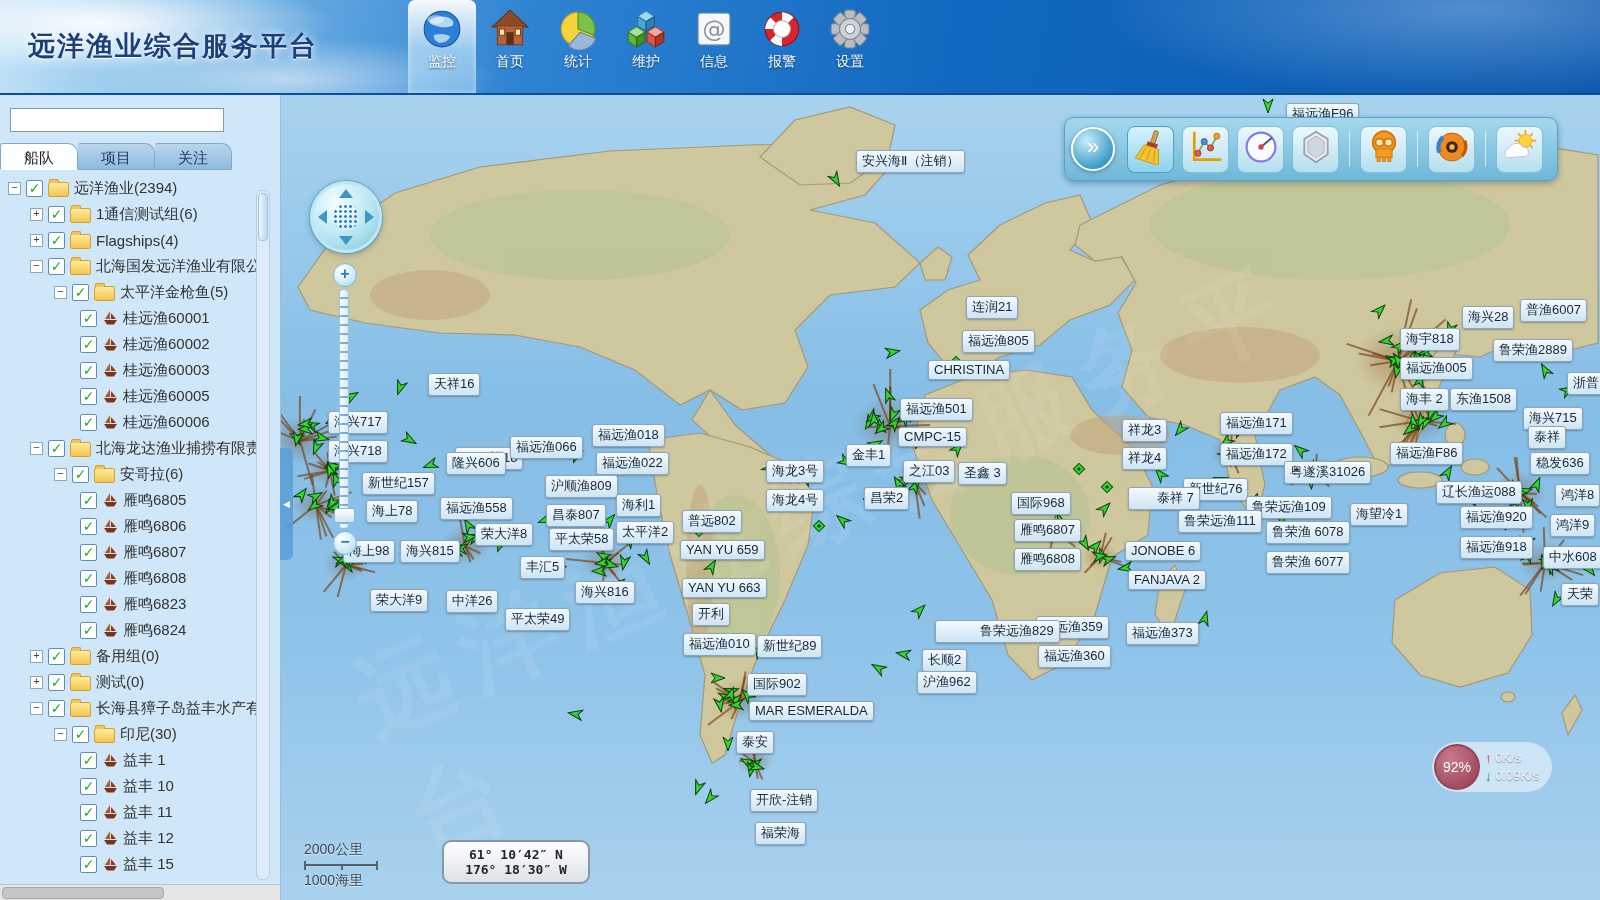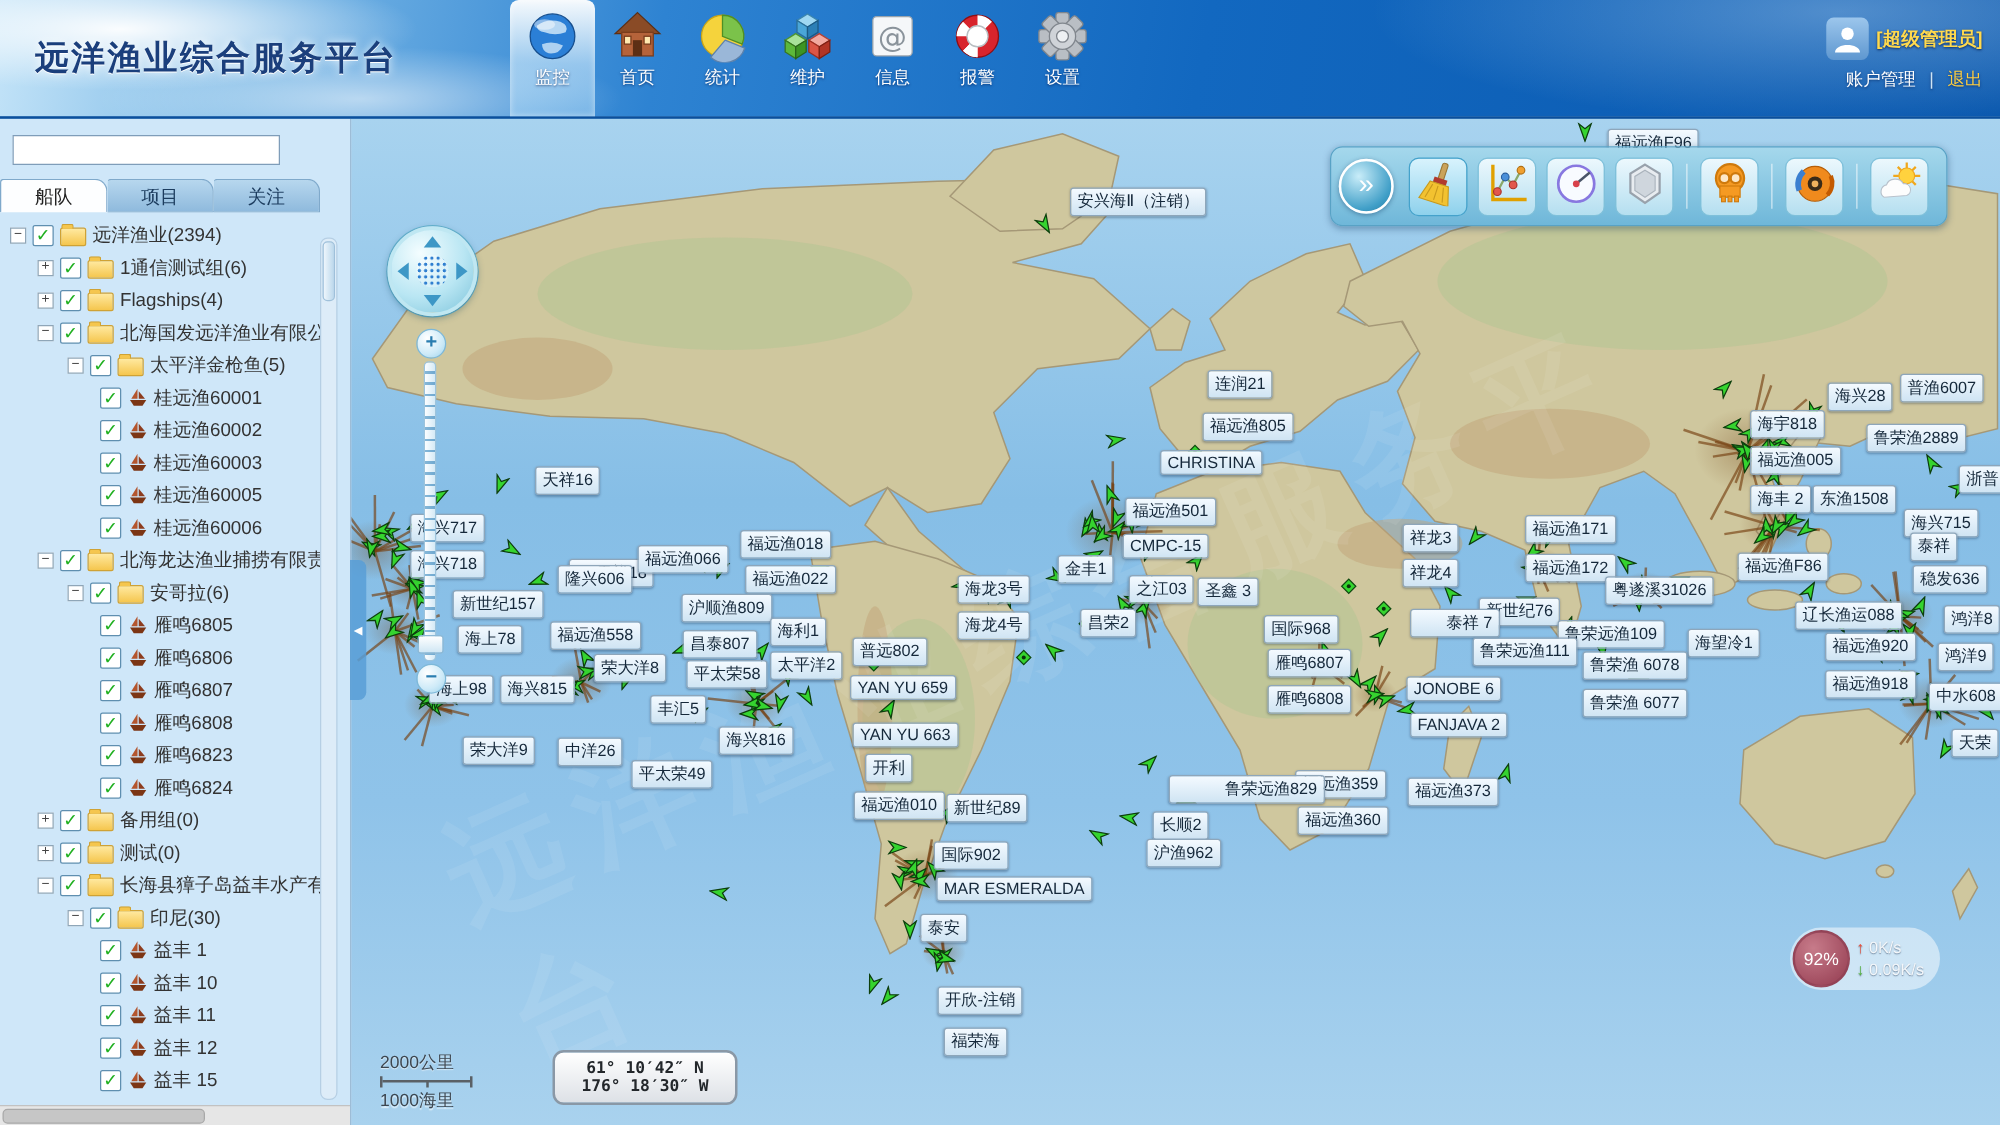--- a/index.html
+++ b/index.html
@@ -32,21 +32,21 @@
   .acct-row{margin-top:7px;font-size:14px;color:#fff;text-shadow:0 1px 2px rgba(0,20,70,.6);}
   .acct-row .sep{margin:0 7px;color:#cfe4f5;}
   .acct-row .lnk{cursor:pointer;}
   .acct-row .logout{color:#ffcf40;cursor:pointer;}
 
   
   #sidebar{position:absolute;left:0;top:95px;bottom:0;width:280px;background:#cfe7f9;
     border-right:1px solid #9dbcd6;z-index:30;overflow:hidden;}
   #searchbox{position:absolute;left:10px;top:13px;width:204px;height:22px;border:1px solid #7f9db9;
     background:#fff;outline:none;font-size:13px;padding:0 4px;}
-  #tabs{position:absolute;left:0;top:48px;width:256px;height:27px;display:flex;justify-content:center;}
+  #tabs{position:absolute;left:0;top:48px;width:232px;height:27px;display:flex;justify-content:center;}
   .tab{flex:1;line-height:27px;text-align:center;font-size:15px;color:#1c3c5e;cursor:pointer;
     background:linear-gradient(180deg,#b7d7ee,#8fbadd);border:1px solid #7fa9cb;border-left:none;
     border-radius:3px 10px 0 0;}
   .tab:first-child{border-left:1px solid #7fa9cb;}
   .tab.active{background:#fdfeff;color:#222;border-bottom:1px solid #fdfeff;}
   #tree{position:absolute;left:2px;top:80px;bottom:16px;width:254px;overflow:hidden;font-size:15px;color:#333;}
   .trow{height:26px;display:flex;align-items:center;white-space:nowrap;cursor:pointer;}
   .exp{width:11px;height:11px;flex:none;border:1px solid #8fa6b8;background:#fff;color:#444;
     font-size:11px;line-height:9px;text-align:center;margin-right:5px;}
   .cb{width:15px;height:15px;flex:none;border:1px solid #5f8fb0;background:#fff;border-radius:2px;
@@ -228,36 +228,20 @@
                 <rect x="15" y="2" width="10" height="36" rx="2" transform="rotate(45 20 20)"></rect>
                 <rect x="15" y="2" width="10" height="36" rx="2" transform="rotate(-45 20 20)"></rect>
               </g>
               <circle cx="20" cy="20" r="10" fill="#cfd3d8" stroke="#80868d"></circle>
               <circle cx="20" cy="20" r="4.5" fill="#eef1f4" stroke="#80868d"></circle>
             </svg>
           </span>
           <div class="nav-lb">设置</div>
         </div>
       </nav>
-    <div id="hdrRight">
-      <div class="user-row">
-        <span class="avatar">
-          <svg viewBox="0 0 26 26">
-              <circle cx="13" cy="9" r="5" fill="#fff"></circle>
-              <path d="M3,24 C3,16 23,16 23,24 Z" fill="#fff"></path>
-            </svg>
-        </span>
-        <span class="uname">[超级管理员]</span>
-      </div>
-      <div class="acct-row">
-        <span class="lnk">账户管理</span>
-        <span class="sep">|</span>
-        <span class="logout">退出</span>
-      </div>
-    </div>
   </header>
 
   <aside id="sidebar">
     <input id="searchbox" placeholder="" style="">
     <div id="tabs">
         <div class="tab active">船队</div>
         <div class="tab">项目</div>
         <div class="tab">关注</div>
       </div>
     <div id="tree">

